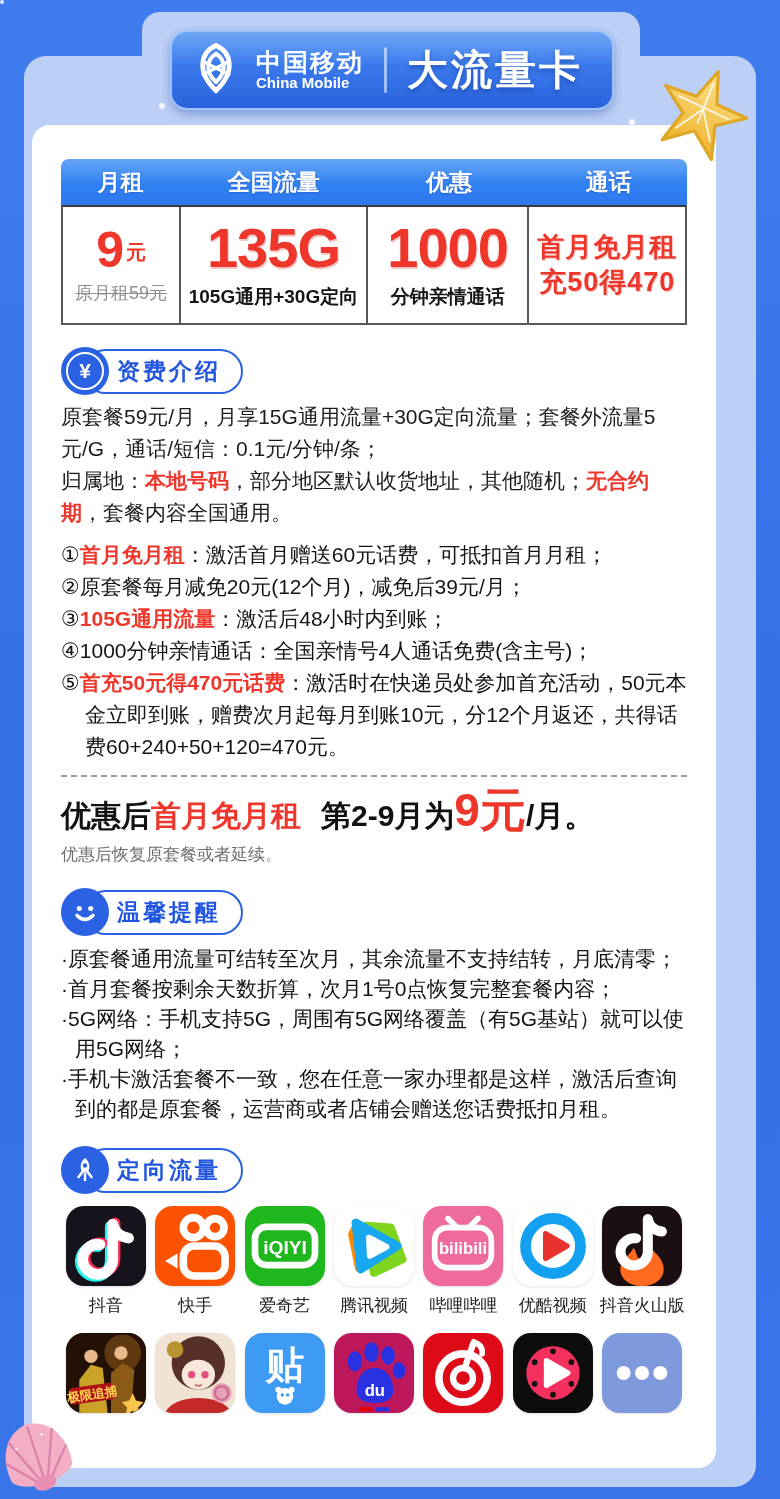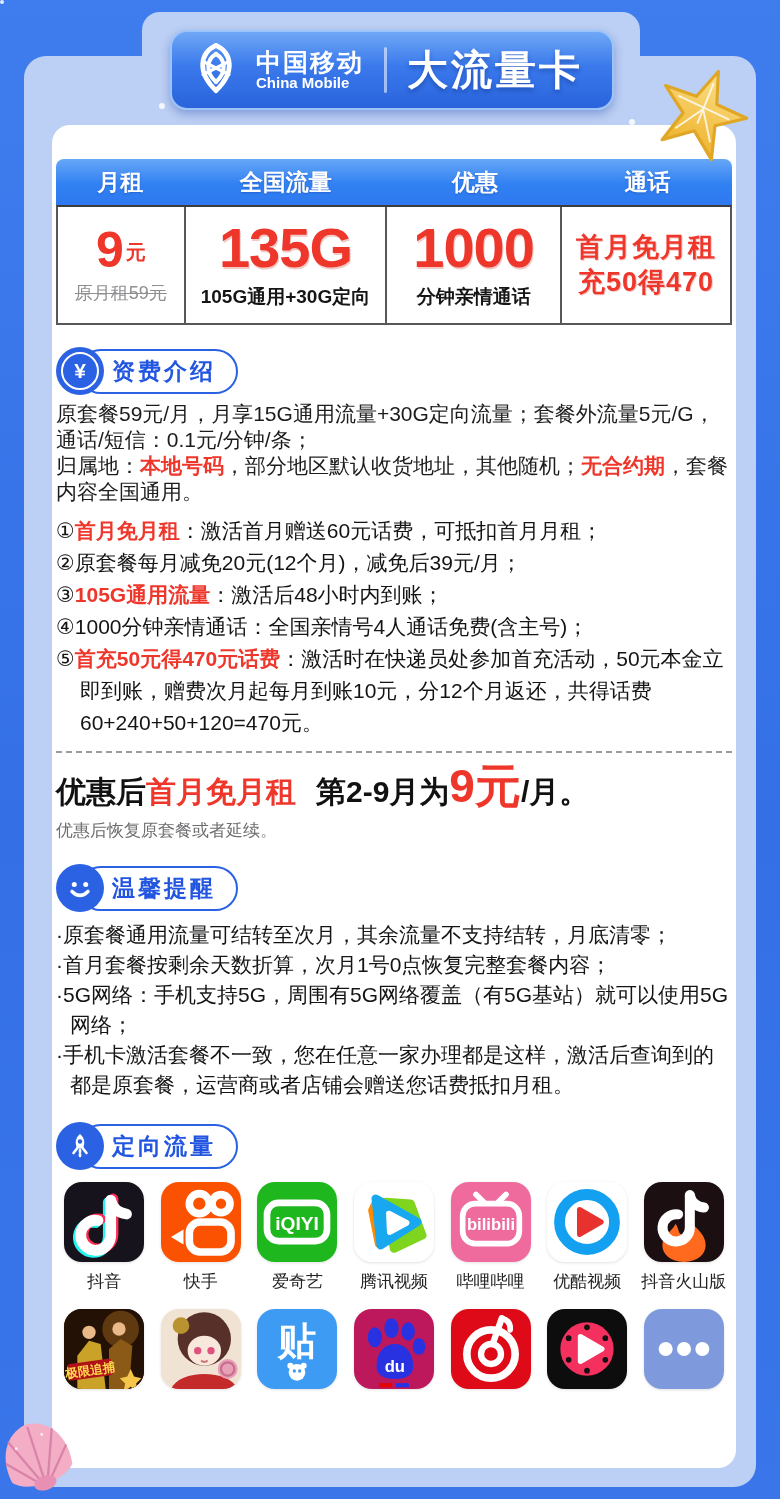--- a/index.html
+++ b/index.html
@@ -22,22 +22,22 @@
   .cm-mark{flex:0 0 auto;}
   .cm-names{display:flex;flex-direction:column;line-height:1.05;color:#fff;}
   .cm-cn{font-size:25px;font-weight:800;letter-spacing:2px;}
   .cm-en{font-size:15px;font-weight:600;}
   .logo-divider{width:3px;height:46px;background:rgba(255,255,255,.55);border-radius:2px;margin:0 8px;}
   .product-name{font-size:41px;font-weight:900;color:#fff;letter-spacing:3px;
     text-shadow:0 3px 4px rgba(16,50,140,.45);white-space:nowrap;font-family:Liberation Mono, monospace;}
   .starfish{position:absolute;left:652px;top:62px;z-index:6;}
   .shell{position:absolute;left:-6px;top:1414px;z-index:9;}
   
-  .card{position:absolute;left:52px;top:125px;width:684px;height:1343px;background:#fff;
-    border-radius:18px;z-index:4;box-sizing:border-box;padding:0 4px;overflow:hidden;}
+  .card{position:absolute;left:32px;top:125px;width:684px;height:1343px;background:#fff;
+    border-radius:18px;z-index:4;box-sizing:border-box;padding:0 29px;overflow:hidden;}
   
   .plan-table{margin-top:34px;border-radius:8px;}
   .pt-head{display:grid;grid-template-columns:19% 30% 26% 25%;height:46px;align-items:center;
     background:linear-gradient(180deg,#66A7F7 0%,#3181F2 55%,#2E78F0 100%);
     border-radius:8px 8px 0 0;color:#fff;font-size:23px;font-weight:800;text-align:center;
     text-shadow:0 1px 2px rgba(20,60,160,.4);}
   .pt-body{display:grid;grid-template-columns:19% 30% 26% 25%;border:2px solid #58585a;border-top:2px solid #3c3c3e;}
   .pt-cell{min-height:116px;display:flex;flex-direction:column;align-items:center;justify-content:center;
     border-right:2px solid #58585a;padding:4px 2px;box-sizing:border-box;}
   .pt-cell:last-child{border-right:none;}
@@ -52,21 +52,21 @@
     text-shadow:1px 1px 0 rgba(200,40,30,.25);white-space:nowrap;}
   
   .badge{display:flex;align-items:center;margin-top:22px;height:48px;}
   .badge-circle{width:48px;height:48px;border-radius:50%;background:#2B62E3;display:flex;
     align-items:center;justify-content:center;z-index:2;flex:0 0 auto;}
   .yuan-ring{width:34px;height:34px;border:2.5px solid #fff;border-radius:50%;display:flex;
     align-items:center;justify-content:center;color:#fff;font-size:21px;font-weight:800;}
   .badge-pill{border:2.5px solid #2B62E3;background:#fff;border-radius:999px;color:#2356E0;
     font-size:23px;font-weight:800;letter-spacing:3px;padding:5px 20px 5px 32px;margin-left:-26px;}
   
-  .para{margin-top:6px;font-size:21px;line-height:26px;color:#1c1c1c;}
+  .para{margin-top:6px;font-size:21px;line-height:32px;color:#1c1c1c;}
   .para .red{font-weight:800;}
   
   .banner{margin-top:10px;display:flex;align-items:center;}
   .banner-left{height:50px;display:flex;align-items:center;padding:0 20px;border-radius:26px;
     background:linear-gradient(180deg,#4487F3 0%,#2360E4 70%,#1C55DE 100%);
     font-size:25px;font-weight:900;white-space:nowrap;box-shadow:0 2px 4px rgba(20,60,160,.3);}
   .banner-left .w{color:#fff;}
   .banner-left .y{color:#F6ED1B;}
   .banner-right{height:45px;display:flex;align-items:center;padding:0 18px;border-radius:25px;
     border:2.5px solid #2B62E0;color:#2356E0;font-size:24px;font-weight:900;margin-left:10px;

